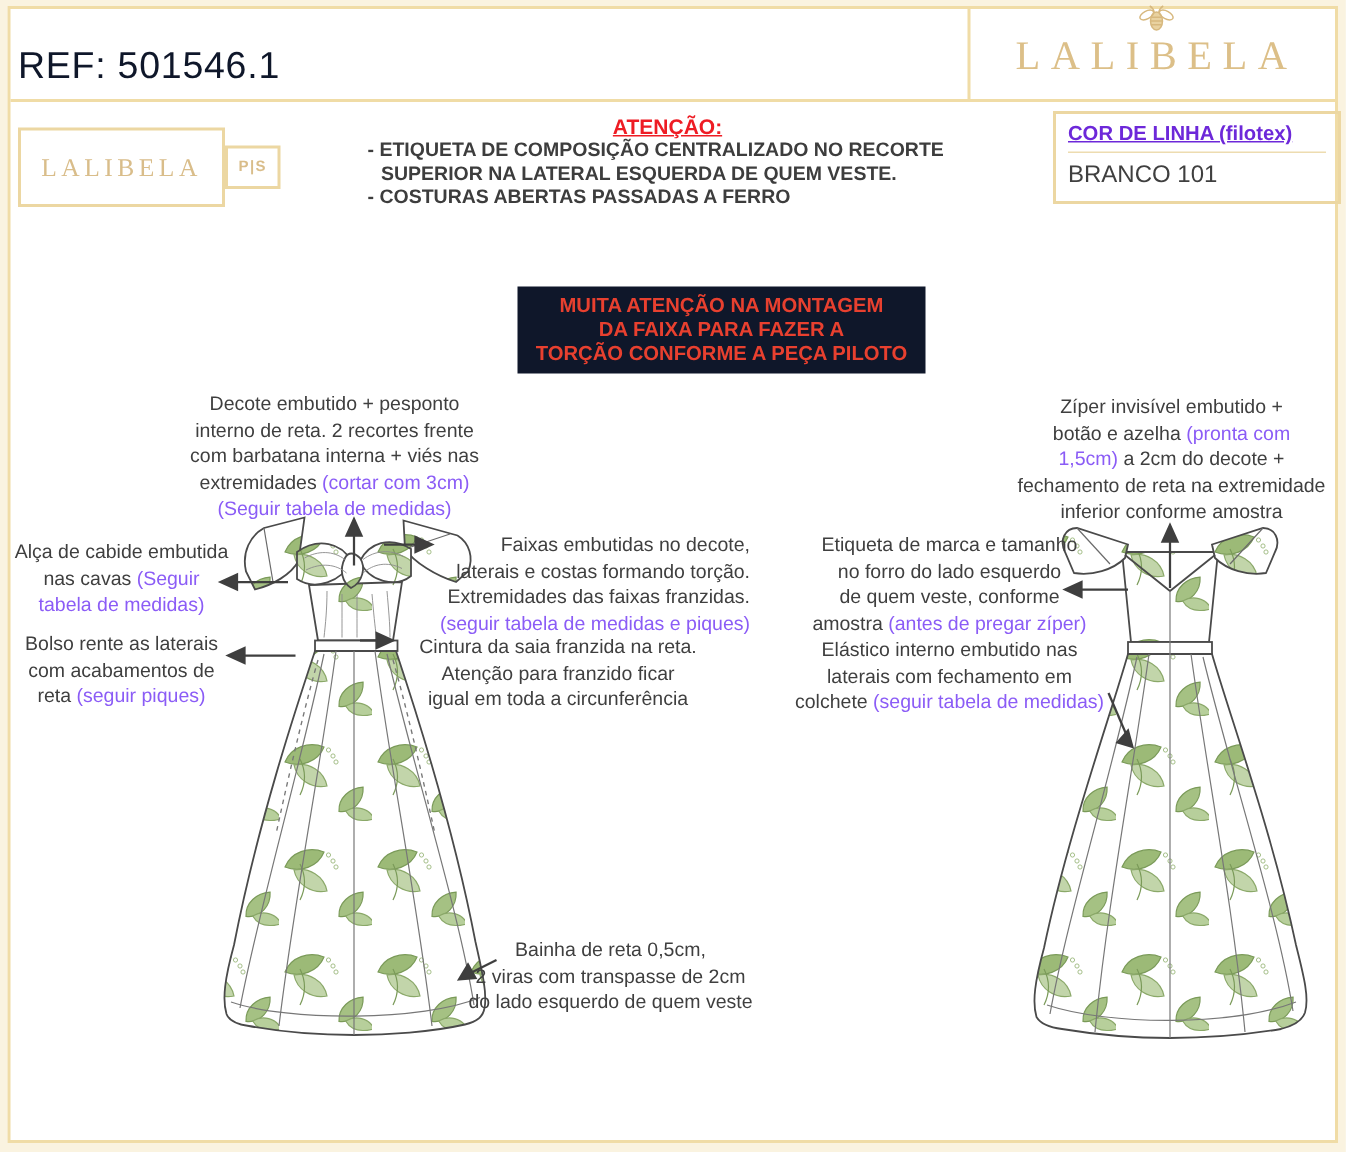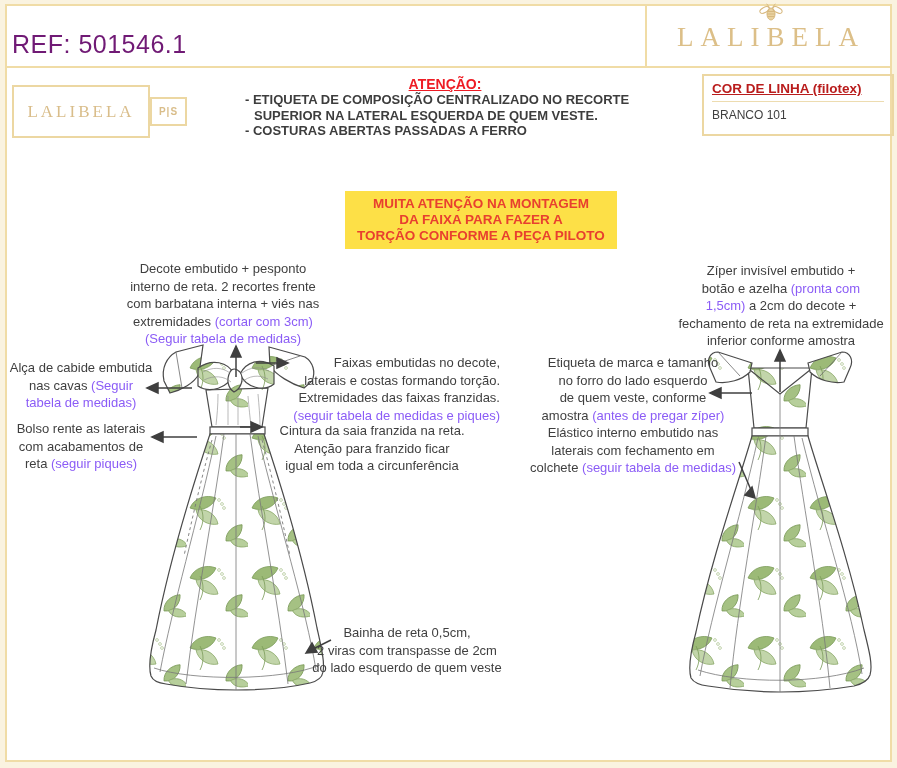--- a/index.html
+++ b/index.html
@@ -1,45 +1,45 @@
 <!DOCTYPE html>
 <html><head>
 <meta charset="utf-8">
 <style>
   html,body{margin:0;padding:0;}
   body{width:897px;height:768px;background:#f7efda;font-family:"Liberation Sans",sans-serif;}
   .page{position:relative;width:897px;height:768px;background:#faf3e0;overflow:hidden;}
   .sheet{position:absolute;left:5px;top:4px;right:5px;bottom:6px;background:#ffffff;border:2px solid #f0dca6;}
 
   
-  .ref{position:absolute;left:12px;top:30px;font-size:25px;color:#701a75;letter-spacing:.5px;}
+  .ref{position:absolute;left:12px;top:30px;font-size:25px;color:#0f172a;letter-spacing:.5px;}
   .title{position:absolute;left:200px;top:8px;width:470px;text-align:center;font-size:30px;font-weight:bold;color:#f0cd90;letter-spacing:1px;}
   .hline{position:absolute;left:7px;right:7px;top:66px;height:2px;background:#f0dca6;}
   .vline{position:absolute;left:645px;top:6px;width:2px;height:60px;background:#f0dca6;}
   .logo{position:absolute;left:652px;top:2px;width:238px;text-align:center;}
   .logo .bee{display:block;margin:0 auto;}
   .logo .brand{font-family:"Liberation Serif",serif;font-size:27px;letter-spacing:7px;color:#dcbf88;}
 
   
   .brandbox{position:absolute;left:12px;top:85px;width:134px;height:49px;border:2px solid #ecd7a2;
             font-family:"Liberation Serif",serif;font-size:17px;letter-spacing:3px;color:#d9bd8a;
             display:flex;align-items:center;justify-content:center;}
   .sizetag{position:absolute;left:150px;top:97px;width:33px;height:25px;border:2px solid #ecd7a2;
            font-size:10px;font-weight:bold;letter-spacing:1px;color:#d9bd8a;
            display:flex;align-items:center;justify-content:center;}
   .attention{position:absolute;left:237px;top:72px;width:400px;height:80px;background:#ffffff;padding:4px 8px;}
   .attention .atitle{text-align:center;font-size:14px;font-weight:bold;color:#ee1c24;text-decoration:underline;}
   .attention .alines{font-size:13px;line-height:15.5px;font-weight:bold;color:#3d3d3d;}
   .attention .alines div:nth-child(2){padding-left:9px;}
   .threadbox{position:absolute;left:702px;top:74px;width:172px;height:48px;border:2px solid #ecd7a2;padding:5px 8px;}
-  .threadbox .ttitle{font-size:13.5px;font-weight:bold;color:#b91c1c;text-decoration:underline;
+  .threadbox .ttitle{font-size:13.5px;font-weight:bold;color:#6d28d9;text-decoration:underline;
                      border-bottom:1px solid #eddcb0;padding-bottom:5px;}
-  .threadbox .tvalue{font-size:12px;color:#3f3f3f;margin-top:6px;}
-
-  .warning{position:absolute;left:345px;top:191px;width:264px;background:#fde047;padding:5px 4px;
+  .threadbox .tvalue{font-size:16px;color:#3f3f3f;margin-top:6px;}
+
+  .warning{position:absolute;left:345px;top:191px;width:264px;background:#0f172a;padding:5px 4px;
            text-align:center;font-size:13.5px;line-height:16px;font-weight:bold;color:#e8402f;}
 
   
   .note{position:absolute;font-size:13px;line-height:17.5px;color:#3f3f3f;text-align:center;white-space:nowrap;}
   .note .red{color:#8b5cf6;}
   .n-decote{left:108px;top:260px;width:230px;}
   .n-alca{left:2px;top:359px;width:158px;}
   .n-bolso{left:2px;top:420px;width:158px;}
   .n-faixas{left:268px;top:354px;width:232px;text-align:right;}
   .n-cintura{left:262px;top:422px;width:220px;}

